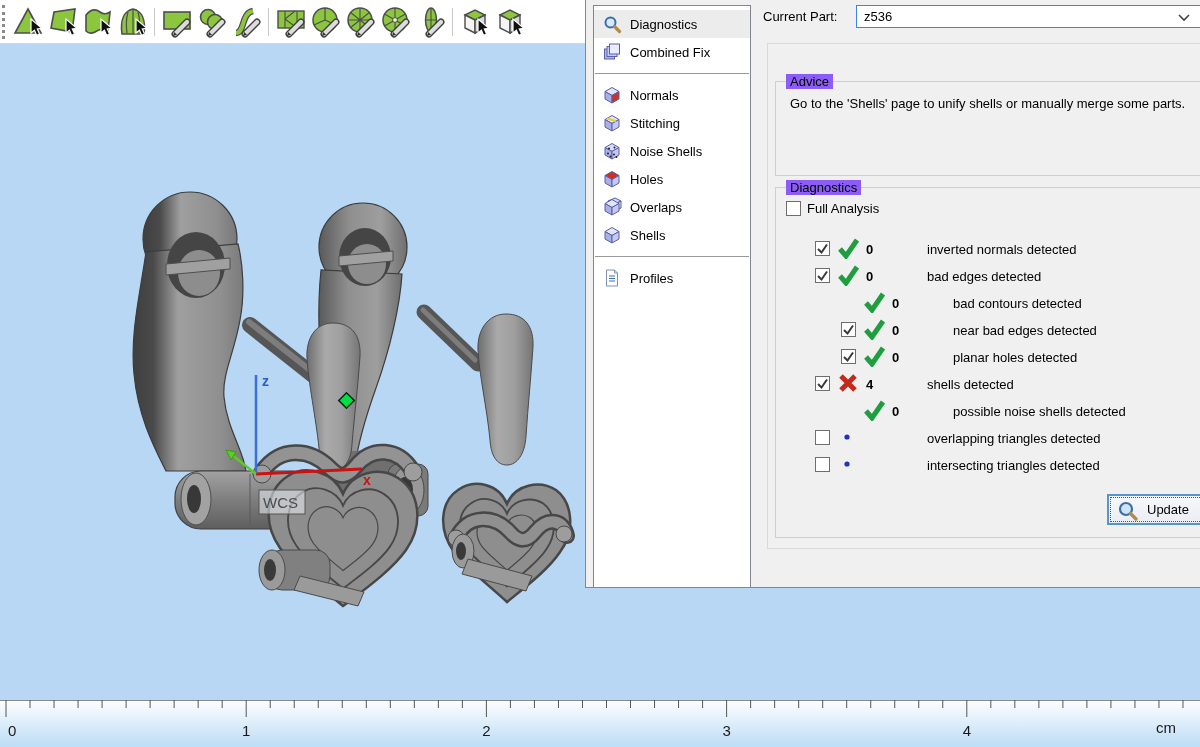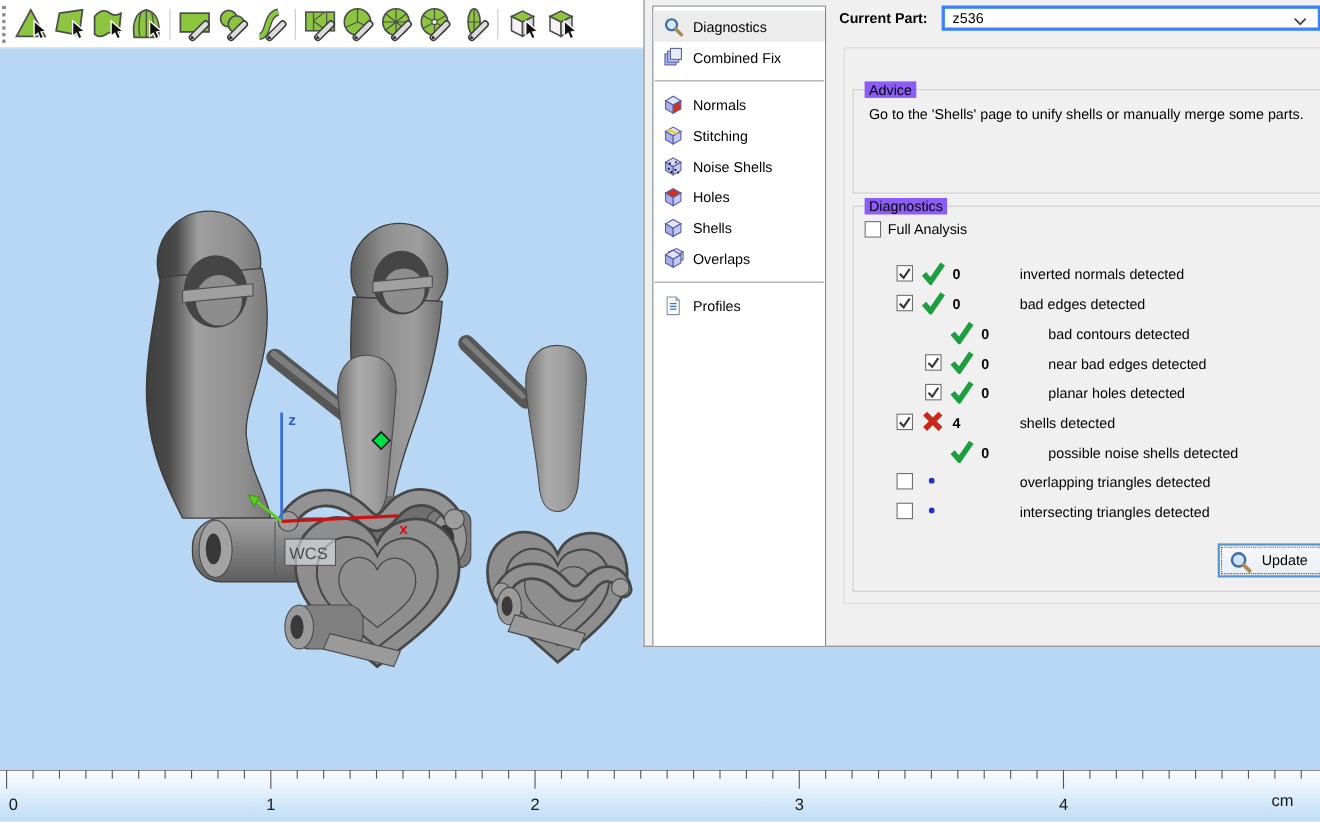--- a/index.html
+++ b/index.html
@@ -27,23 +27,23 @@
     background:#f0f0f0; border-left:1px solid #868686; border-bottom:1px solid #868686;
     overflow:hidden; font-size:13px; color:#000; }
 
   .nav-list { position:absolute; left:7px; top:5px; width:158px; height:696px;
     background:#fff; border:1px solid #82878f; padding-top:4px; }
   .nav-item { display:flex; align-items:center; height:28px; padding-left:8px; cursor:default; }
   .nav-item.selected { background:#ececec; }
   .nav-item .nv-ic { width:22px; height:20px; margin-right:6px; flex:none; }
   .nav-sep { border-top:1px solid #9a9a9a; margin:7px 1px; }
 
-  .current-part-label { position:absolute; left:177px; top:9px;font-weight:bold; }
+  .current-part-label { position:absolute; left:177px; top:9px; }
   .combobox { position:absolute; left:270px; top:5px; width:345px; height:23px;
-    background:#fff; border:3px solid #3b82f6; display:flex; align-items:center; padding-left:7px; }
+    background:#fff; border:1px solid #3b82f6; display:flex; align-items:center; padding-left:7px; }
   .combobox .chev { position:absolute; right:10px; top:8px; }
 
   .tab-frame { position:absolute; left:181px; top:43px; width:450px; height:506px;
     border:1px solid #d9d9d9; }
 
   .groupbox { position:absolute; border:1px solid #cfcfcf; }
   .groupbox > .gb-title { position:absolute; left:10px; top:-8px; background:#8b5cf6; padding:0 4px; }
   .gb-advice { left:7px; top:37px; width:445px; height:95px; }
   .advice-text { position:absolute; left:14px; top:13px; width:412px; line-height:17px; }
   .gb-diag { left:7px; top:143px; width:445px; height:351px; }
@@ -430,34 +430,34 @@
         <div class="nav-item">
           <span class="nv-ic"><svg width="20" height="20" viewBox="0 0 20 20">
               <path d="M3 6.5 L10 2.5 L17 6.5 L10 10.5 Z" fill="#d03020" stroke="#5a5ea6"></path>
               <path d="M3 6.5 L10 10.5 V18 L3 14 Z" fill="#a9b0e6" stroke="#5a5ea6"></path>
               <path d="M17 6.5 L10 10.5 V18 L17 14 Z" fill="#c3c9f2" stroke="#5a5ea6"></path>
             </svg></span>
           <span>Holes</span>
         </div>
         <div class="nav-item">
           <span class="nv-ic"><svg width="20" height="20" viewBox="0 0 20 20">
-              <path d="M3 6.5 L10 2.5 L17 6.5 L10 10.5 Z" fill="#e2e5f8" stroke="#5a5ea6"></path>
-              <path d="M3 6.5 L10 10.5 V18 L3 14 Z" fill="#a9b0e6" stroke="#5a5ea6"></path>
-              <path d="M17 6.5 L10 10.5 V18 L17 14 Z" fill="#c3c9f2" stroke="#5a5ea6"></path>
-            </svg></span>
-          <span>Shells</span>
-        </div>
-        <div class="nav-item">
-          <span class="nv-ic"><svg width="20" height="20" viewBox="0 0 20 20">
               <path d="M6 4 L13 1 L19 4 L12 7.5 Z M6 4 L12 7.5 V14 L6 11 Z M19 4 L12 7.5 V14 L19 11 Z" fill="#d4d9f6" stroke="#5a5ea6"></path>
               <path d="M3 6.5 L10 2.5 L17 6.5 L10 10.5 Z" fill="#e2e5f8" stroke="#5a5ea6"></path>
               <path d="M3 6.5 L10 10.5 V18 L3 14 Z" fill="#a9b0e6" stroke="#5a5ea6"></path>
               <path d="M17 6.5 L10 10.5 V18 L17 14 Z" fill="#c3c9f2" stroke="#5a5ea6"></path>
             </svg></span>
           <span>Overlaps</span>
+        </div>
+        <div class="nav-item">
+          <span class="nv-ic"><svg width="20" height="20" viewBox="0 0 20 20">
+              <path d="M3 6.5 L10 2.5 L17 6.5 L10 10.5 Z" fill="#e2e5f8" stroke="#5a5ea6"></path>
+              <path d="M3 6.5 L10 10.5 V18 L3 14 Z" fill="#a9b0e6" stroke="#5a5ea6"></path>
+              <path d="M17 6.5 L10 10.5 V18 L17 14 Z" fill="#c3c9f2" stroke="#5a5ea6"></path>
+            </svg></span>
+          <span>Shells</span>
         </div>
         <div class="nav-sep"></div>
         <div class="nav-item">
           <span class="nv-ic"><svg width="20" height="20" viewBox="0 0 20 20">
               <path d="M4.5 2 h8 l3 3 v13 h-11 z" fill="#fff" stroke="#8090b0"></path>
               <path d="M12.5 2 v3 h3" fill="none" stroke="#8090b0"></path>
               <path d="M7 8 h6 M7 10.5 h6 M7 13 h6" stroke="#3a70c0" stroke-width="1.2"></path>
             </svg></span>
           <span>Profiles</span>
         </div>

